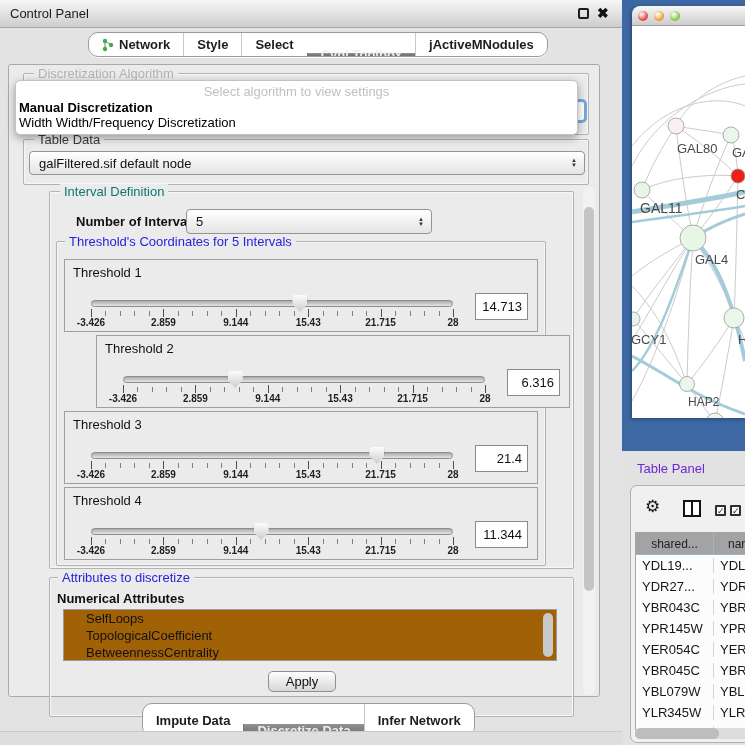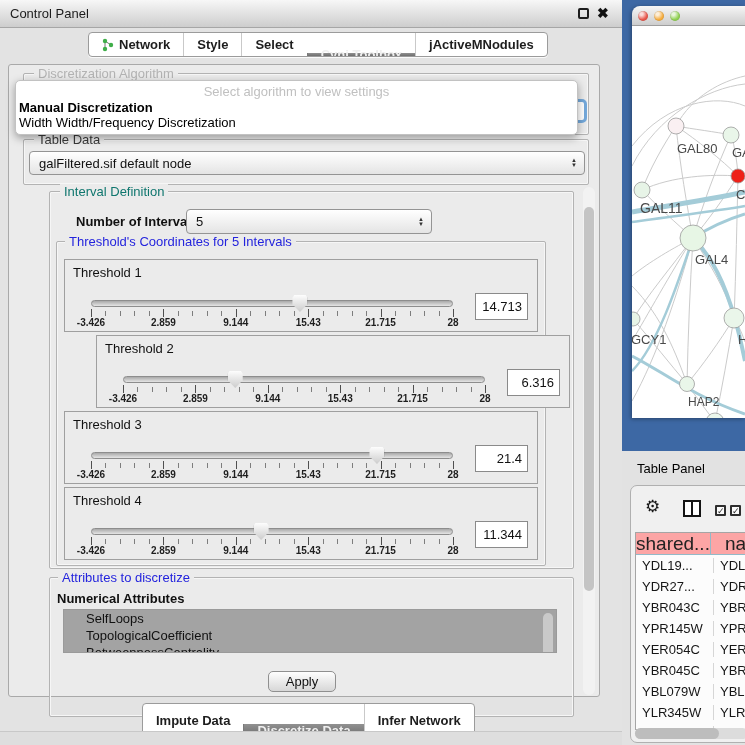--- a/index.html
+++ b/index.html
@@ -8,21 +8,21 @@
           font-family:"Liberation Sans",sans-serif;-webkit-font-smoothing:antialiased;}
 
   
   .cp{position:absolute;left:0;top:0;width:622px;height:745px;background:#e3e3e3;}
   .cp-titlebar{position:absolute;left:0;top:0;width:100%;height:28px;
                background:linear-gradient(#f7f7f7,#cdcdcd);border-bottom:1px solid #a6a6a6;}
   .cp-title{position:absolute;left:10px;top:6px;font-size:13px;color:#1c1c1c;}
   .win-float{position:absolute;left:578px;top:8px;width:11px;height:11px;border:2px solid #1c1c1c;border-radius:2px;}
   .win-close{position:absolute;left:597px;top:5px;font-size:14px;font-weight:bold;color:#111;line-height:16px;}
 
-  .seg{position:absolute;display:flex;background:#fff;border:1px solid #9b9b9b;border-radius:4px;
+  .seg{position:absolute;display:flex;background:#fff;border:1px solid #9b9b9b;border-radius:10px;
        overflow:hidden;box-shadow:0 1px 0 rgba(255,255,255,.8);}
   .seg-top{left:88px;top:32px;height:25px;}
   .seg-bottom{left:142px;top:703px;height:34px;}
   .seg-item{display:flex;align-items:center;gap:5px;padding:0 13px;font-size:13px;font-weight:bold;
             color:#1d1d1d;border-left:1px solid #c9c9c9;white-space:nowrap;}
   .seg-item:first-child{border-left:none;}
   .seg-item.sel{background:linear-gradient(#919191,#6e6e6e);color:#efefef;border-left-color:#7a7a7a;margin-top:20px;}
   .net-glyph{display:inline-block;width:12px;height:14px;}
 
   .cp-main{position:absolute;left:8px;top:64px;width:592px;height:633px;background:#ebebeb;
@@ -62,21 +62,21 @@
   .thr-ticks{position:absolute;left:26px;top:51px;width:363px;height:5px;
              background:repeating-linear-gradient(to right,#7d7d7d 0,#7d7d7d 1px,transparent 1px,transparent 14.48px);}
   .thr-major{position:absolute;width:1px;height:8px;top:49px;background:#4f4f4f;}
   .thr-lbl{position:absolute;top:57px;font-size:10px;font-weight:bold;color:#1f1f1f;
            transform:translateX(-50%);white-space:nowrap;}
   .thr-value{position:absolute;left:410px;top:33px;width:53px;height:27px;background:#fff;
              border:1px solid #8a8a8a;font-size:13px;text-align:right;line-height:25px;
              padding-right:5px;color:#111;}
 
   #attr-sub{position:absolute;left:48px;top:526px;font-size:13px;font-weight:bold;color:#111;}
-  #attr-list{position:absolute;left:54px;top:544px;width:494px;height:44px;background:#a3a3a3;
+  #attr-list{position:absolute;left:54px;top:544px;width:494px;height:52px;background:#a16207;
              border:1px solid #9a9a9a;overflow:hidden;}
   .attr-item{height:17px;line-height:17px;padding-left:22px;font-size:13px;color:#111;}
   #attr-scroll{position:absolute;right:3px;top:3px;width:10px;height:44px;background:#c9c9c9;border-radius:6px;}
 
   #apply-btn{position:absolute;left:259px;top:606px;width:68px;height:21px;
              background:linear-gradient(#fefefe,#d7d7d7);border:1px solid #8f8f8f;border-radius:5px;
              font-size:13px;text-align:center;line-height:19px;color:#111;}
 
   #main-vscroll{position:absolute;left:574px;top:122px;width:12px;height:508px;background:#f2f2f2;border-radius:6px;}
   #main-vscroll .vthumb{position:absolute;left:1px;top:20px;width:10px;height:384px;background:#c4c4c4;border-radius:5px;}
@@ -93,33 +93,33 @@
 
   
   #net-area{position:absolute;left:622px;top:0;width:123px;height:451px;background:#3d68a4;}
   #net-window{position:absolute;left:10px;top:6px;width:113px;height:412px;border-radius:8px 0 0 0;
               overflow:hidden;box-shadow:-1px 1px 4px rgba(0,0,0,.35);}
   #net-titlebar{position:relative;height:20px;background:linear-gradient(#f6f6f6,#cdcdcd);border-bottom:1px solid #9e9e9e;}
   .tl{position:absolute;top:5px;width:10px;height:10px;border-radius:50%;box-shadow:inset 0 0 1px rgba(0,0,0,.45);}
   #net-canvas{position:absolute;left:0;top:20px;width:113px;height:392px;background:#fff;}
 
   #table-panel{position:absolute;left:622px;top:451px;width:123px;height:294px;background:#e2e2e2;}
-  #tp-title{position:absolute;left:15px;top:10px;font-size:13px;color:#000000;}
+  #tp-title{position:absolute;left:15px;top:10px;font-size:13px;color:#6d28d9;}
   #tp-inner{position:absolute;left:8px;top:34px;width:130px;height:258px;background:#f0f0f0;
             border:1px solid #b0b0b0;border-radius:7px;}
   #tp-gear{position:absolute;left:14px;top:12px;font-size:17px;color:#181818;line-height:18px;}
   #tp-split{position:absolute;left:52px;top:14px;width:18px;height:17px;border:2px solid #141414;background:#fff;}
   #tp-split::after{content:"";position:absolute;left:6px;top:0;width:2px;height:13px;background:#141414;}
   .tp-chk{position:absolute;top:19px;width:11px;height:11px;border:2px solid #2e2e2e;border-radius:1px;
           font-size:9px;line-height:8px;text-align:center;color:#2e2e2e;background:#fafafa;}
   #tp-chk1{left:84px;} #tp-chk2{left:99px;}
 
   .tbl{position:absolute;left:4px;top:46px;width:130px;border:1px solid #a5a5a5;background:#fcfcfc;}
   .tbl-header{display:flex;height:22px;}
-  .th-cell{font-size:19px;color:#222;display:flex;align-items:center;background:#fca5a5;
+  .th-cell{font-size:12px;color:#222;display:flex;align-items:center;background:#a3a3a3;
            border-right:1px solid #93b9c8;border-bottom:1px solid #93b9c8;}
   .th-c1{width:78px;justify-content:center;}
   .th-c2{flex:1;padding-left:14px;}
   .tbl-row{display:flex;height:21px;align-items:center;font-size:13px;color:#161616;}
   .td-c1{width:78px;padding-left:6px;border-right:1px solid #d6d6d6;overflow:hidden;white-space:nowrap;}
   .td-c2{flex:1;padding-left:6px;overflow:hidden;white-space:nowrap;}
   #tbl-body{height:174px;overflow:hidden;}
   .hscroll{position:absolute;left:4px;top:242px;width:113px;height:11px;background:#dcdcdc;border-radius:6px;}
   .hscroll .hthumb{position:absolute;left:0;top:0;width:84px;height:11px;background:#bdbdbd;border-radius:6px;}
 </style>

